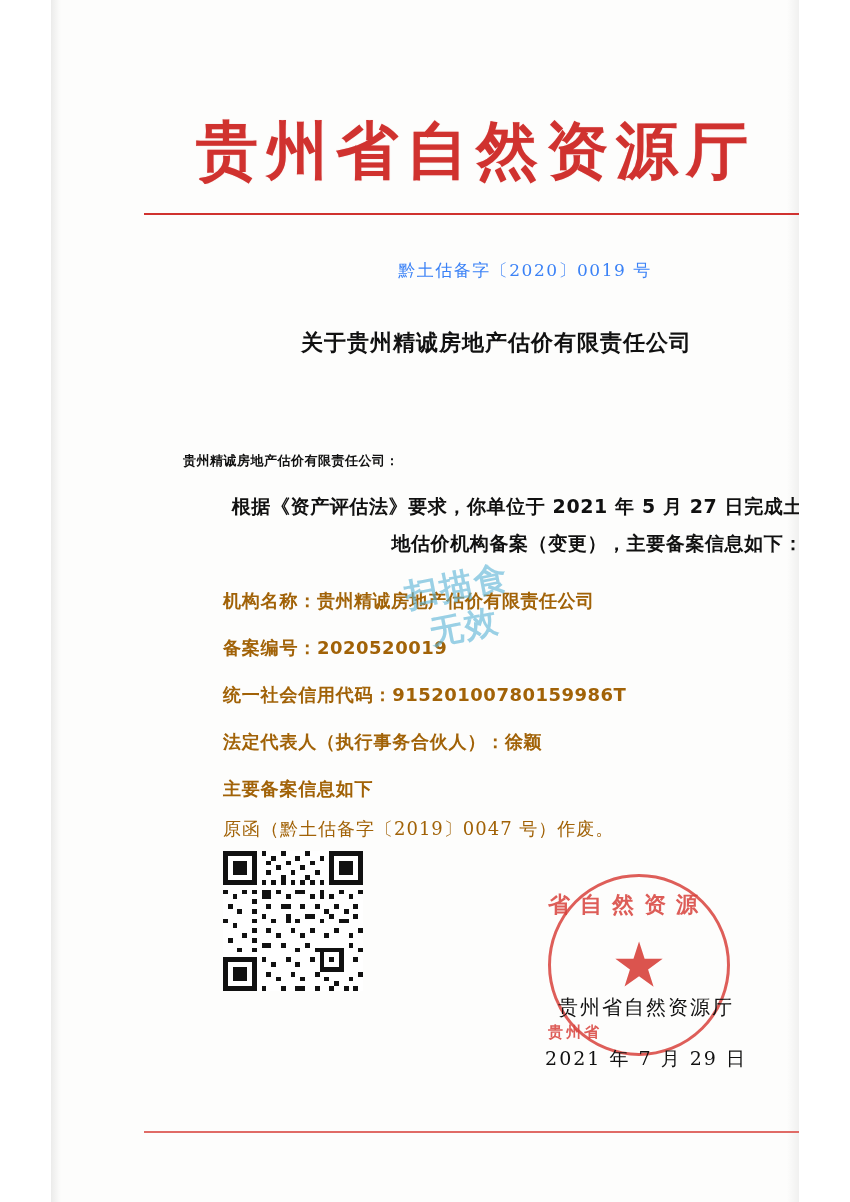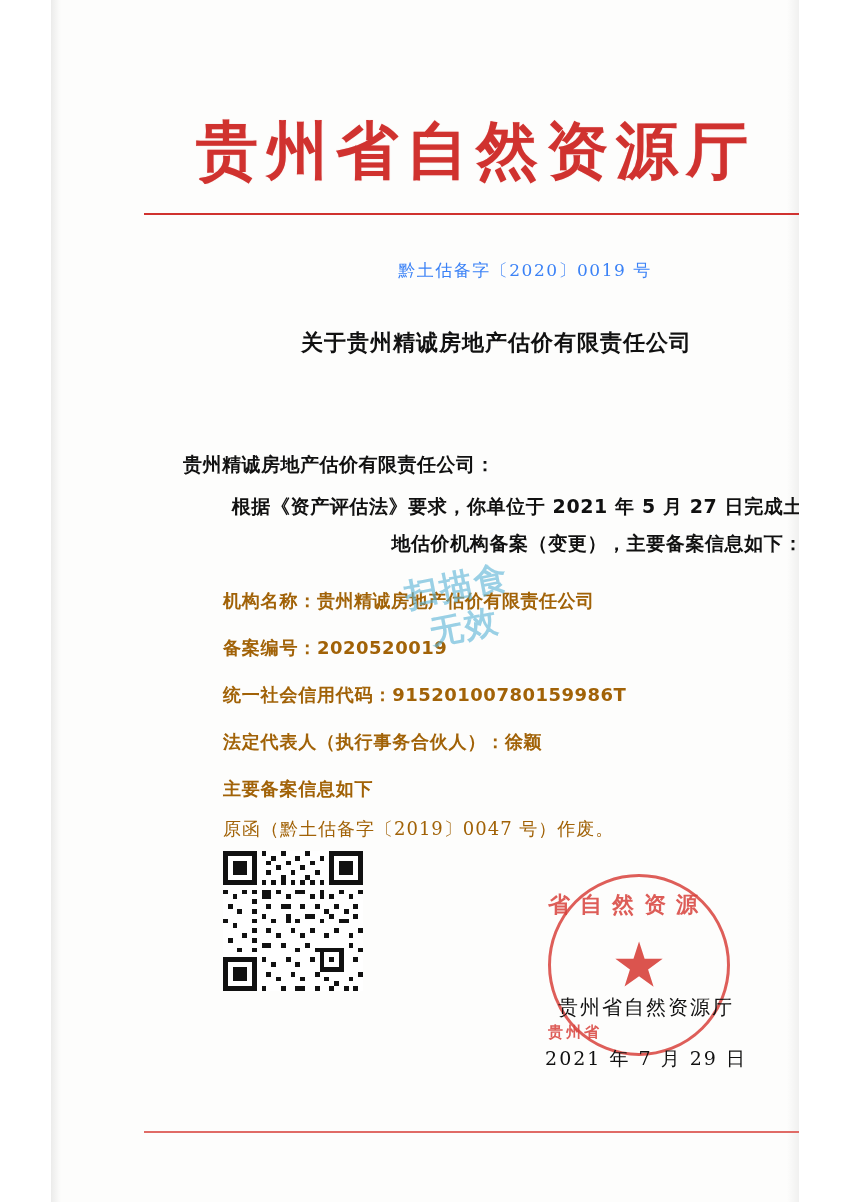--- a/index.html
+++ b/index.html
@@ -91,23 +91,23 @@
   .body-block {
     position: absolute;
     top: 452px;
     left: 132px;
     width: 620px;
     color: #111;
   }
   .salutation {
     font-family: "DejaVu Sans", sans-serif;
     font-weight: bold;
-    font-size: 19px;
+    font-size: 13px;
     letter-spacing: 0.5px;
-    margin-bottom: 10px;
+    margin-bottom: 18px;
   }
   .para {
     font-family: "DejaVu Sans", sans-serif;
     font-weight: bold;
     font-size: 19px;
     letter-spacing: 0.6px;
     line-height: 1.95;
     text-indent: 38px;
     text-align: right;
   }

